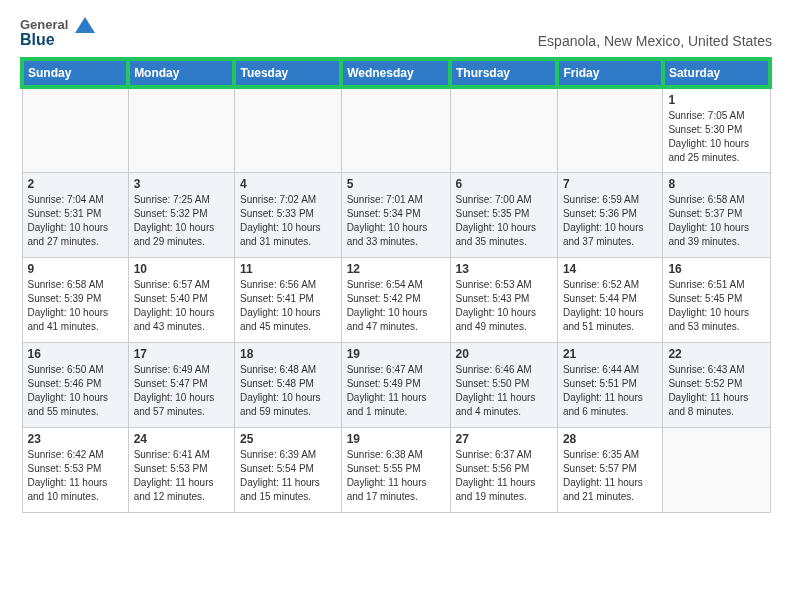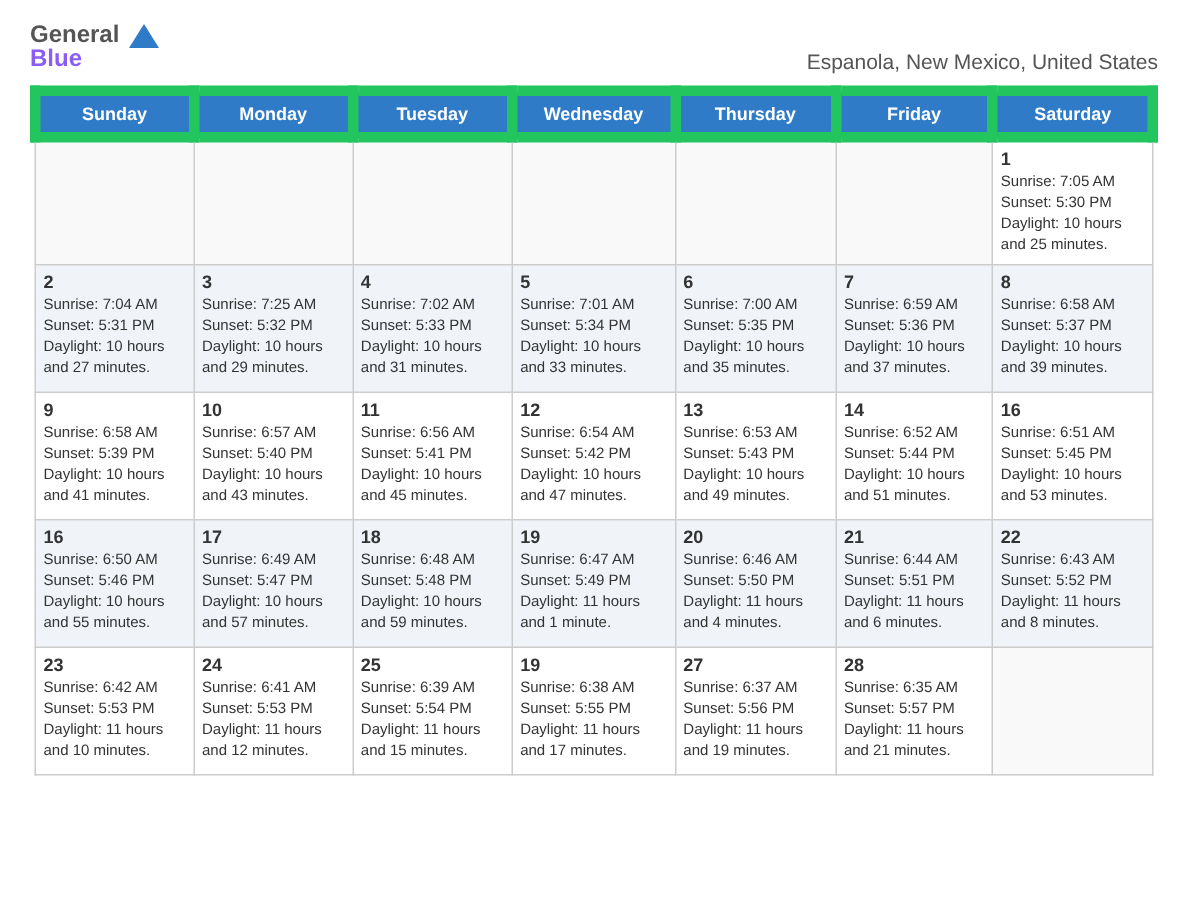--- a/index.html
+++ b/index.html
@@ -44,22 +44,22 @@
       width: 100%;
       border-collapse: collapse;
       border: 1px solid #ccc;
     }
     .calendar th {
       background-color: #2f7bc8;
       color: #fff;
       font-size: 12px;
       font-weight: bold;
       padding: 5px 4px;
-      text-align: center;
-      border: 7px solid #22c55e;
+      text-align: left;
+      border: 4px solid #22c55e;
     }
     .calendar td {
       vertical-align: top;
       border: 1px solid #ccc;
       padding: 4px 5px;
       font-size: 10px;
       color: #333;
       height: 85px;
       width: 113px;
     }
@@ -81,26 +81,26 @@
     .row-even td { background-color: #f0f4f9; }
     .row-odd td { background-color: #ffffff; }
   </style>
 </head>
 <body>
 
 <div class="page">
   <div class="header">
     <div class="logo">
       <div>
-        <span style="font-size:16px;font-weight:bold;color:#555;">General</span>
+        <span style="font-size:13px;font-weight:bold;color:#555;">General</span>
         <svg style="display:inline-block;vertical-align:middle;margin-left:2px;" width="20" height="16" viewBox="0 0 20 16">
           <polygon points="0,16 10,0 20,16" fill="#2f7bc8"></polygon>
         </svg>
       </div>
-      <div style="font-size:16px;font-weight:bold;color:#8b5cf6;margin-top:-2px;">Blue</div>
+      <div style="font-size:16px;font-weight:bold;color:#0c4a6e;margin-top:-2px;">Blue</div>
     </div>
     <div class="title-block">
       <div class="sub-title">Espanola, New Mexico, United States</div>
     </div>
   </div>
 
   <table class="calendar">
     <thead>
       <tr id="header-row">
           <th>Sunday</th>

